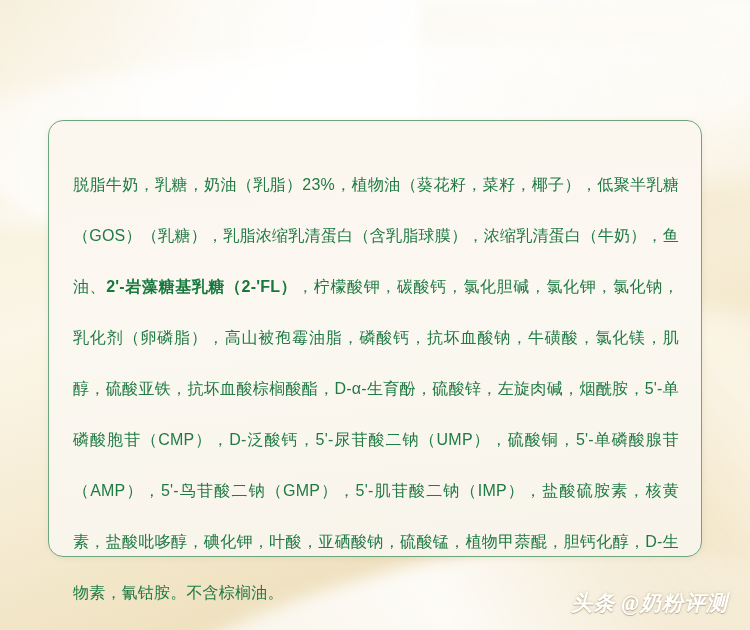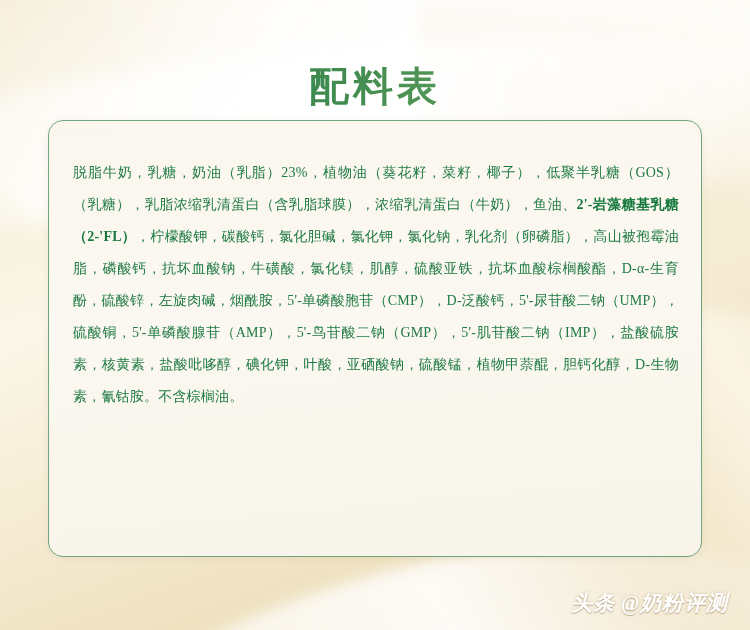--- a/index.html
+++ b/index.html
@@ -114,27 +114,27 @@
     background: linear-gradient(175deg, #fbf7ef 0%, #fbf8f1 45%, #f8f4ea 100%);
     box-shadow: 0 1px 6px rgba(150,135,100,.12);
   }
 
   #ingredients {
     position: absolute;
     left: 24px;
     right: 22px;
     top: 22px;
     color: #1f7a43;
-    font-size: 14px;
-    line-height: 32px;
+    font-size: 16px;
+    line-height: 51px;
     text-align: justify;
     text-align-last: left;
     text-justify: inter-character;
     letter-spacing: .2px;
-    font-family: Liberation Serif, serif;
+    font-family: Liberation Sans, sans-serif;
     word-break: break-word;
   }
   #ingredients .hl {
     font-weight: bold;
     color: #17783d;
   }
 
   
   #watermark {
     position: absolute;
@@ -158,21 +158,20 @@
 <div id="stage">
 
   <div class="wave wave-a"></div>
   <div class="wave wave-b"></div>
   <div class="wave wave-f"></div>
   <div class="wave wave-c"></div>
   <div class="wave wave-e"></div>
   <div class="wave wave-d"></div>
   <div class="vignette"></div>
 
-  <h1 id="title">配料表</h1>
 
   <div id="card">
     <p id="ingredients"><span>脱脂牛奶，乳糖，奶油（乳脂）23%，植物油（葵花籽，菜籽，椰子），低聚半乳糖（GOS）（乳糖），乳脂浓缩乳清蛋白（含乳脂球膜），浓缩乳清蛋白（牛奶），鱼油、</span><span class="hl">2'-岩藻糖基乳糖（2-'FL）</span><span>，柠檬酸钾，碳酸钙，氯化胆碱，氯化钾，氯化钠，乳化剂（卵磷脂），高山被孢霉油脂，磷酸钙，抗坏血酸钠，牛磺酸，氯化镁，肌醇，硫酸亚铁，抗坏血酸棕榈酸酯，D-α-生育酚，硫酸锌，左旋肉碱，烟酰胺，5'-单磷酸胞苷（CMP），D-泛酸钙，5'-尿苷酸二钠（UMP），硫酸铜，5'-单磷酸腺苷（AMP），5'-鸟苷酸二钠（GMP），5'-肌苷酸二钠（IMP），盐酸硫胺素，核黄素，盐酸吡哆醇，碘化钾，叶酸，亚硒酸钠，硫酸锰，植物甲萘醌，胆钙化醇，D-生物素，氰钴胺。不含棕榈油。</span></p>
   </div>
 
   <div id="watermark">头条 @奶粉评测</div>
 
 </div>
 
 </body></html>

